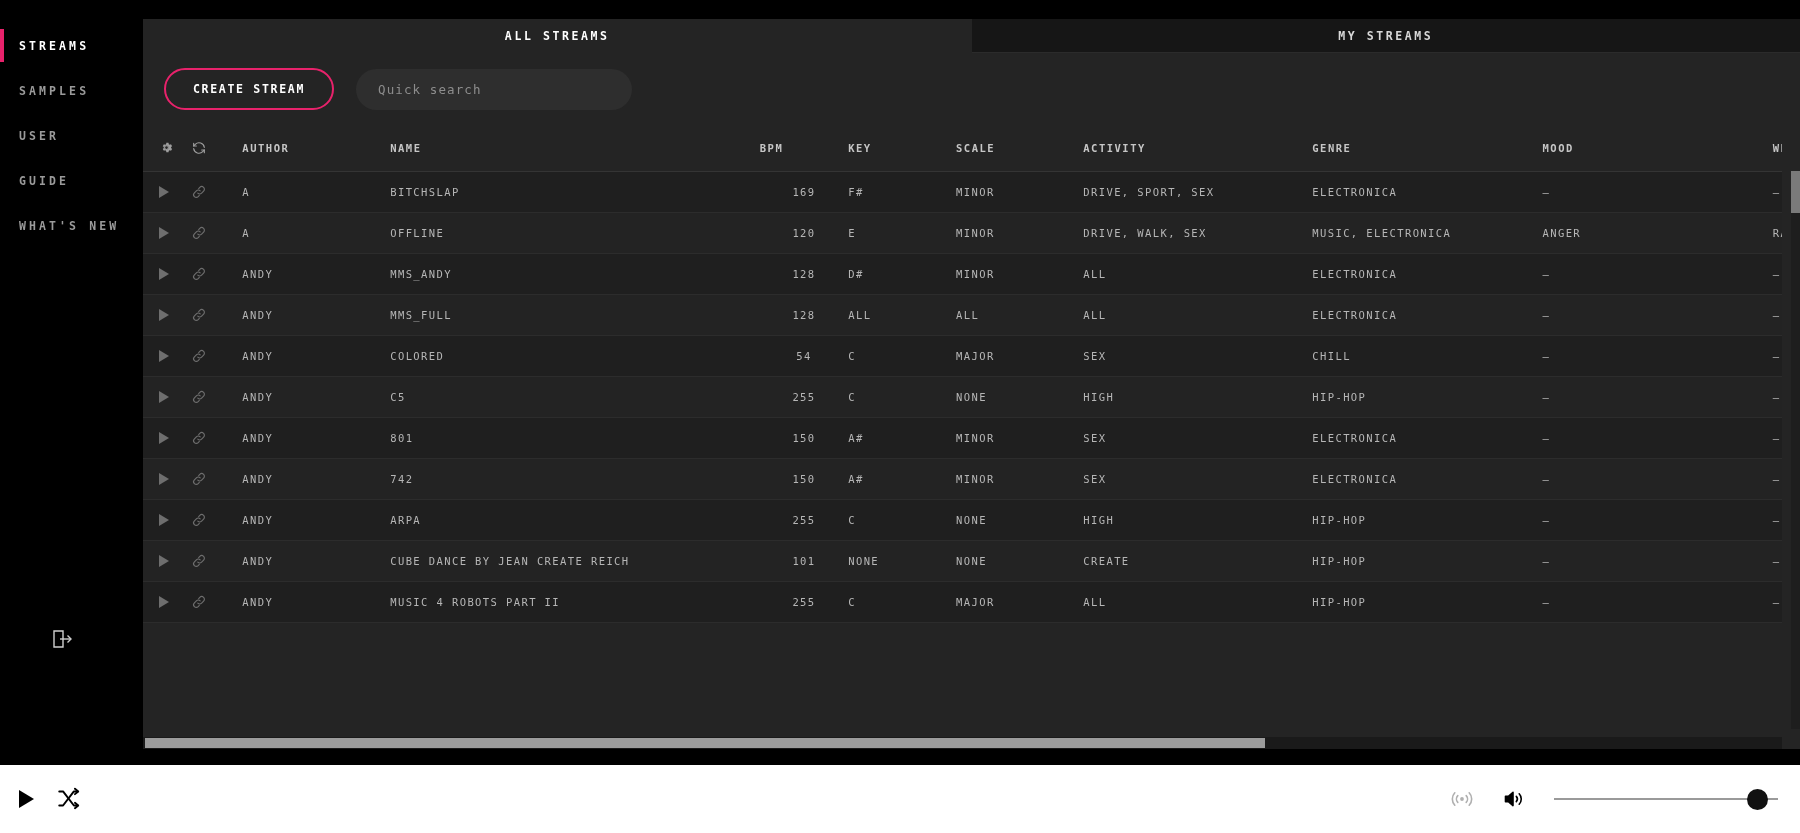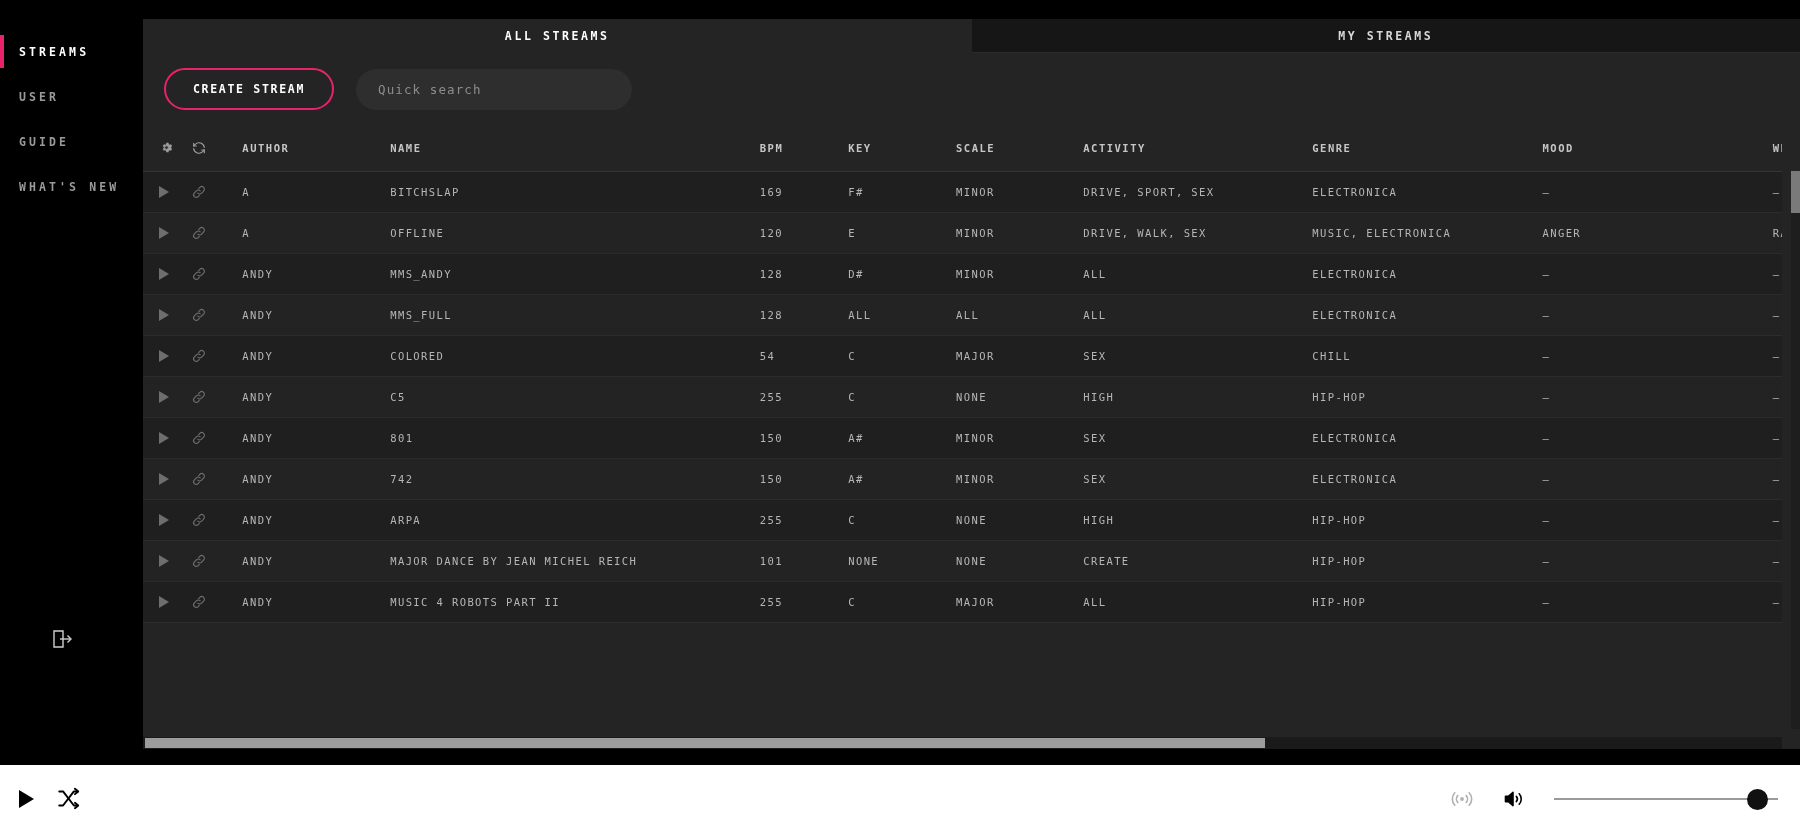--- a/index.html
+++ b/index.html
@@ -29,21 +29,21 @@
     cursor:pointer;
     white-space:nowrap;
   }
   .nav-item.active { color:#ffffff; }
   .nav-item.active::before {
     content:"";
     position:absolute; left:0; top:6px;
     width:4px; height:33px;
     background:#e8226b;
   }
-  #nav-list { padding-top:29px; }
+  #nav-list { padding-top:23px; }
   #logout-wrap {
     position:absolute; left:50px; bottom:117px;
     width:24px; height:24px;
     cursor:pointer;
   }
 
   
   #main {
     position:absolute; left:143px; top:19px;
     width:1657px; height:730px;
@@ -134,21 +134,21 @@
   }
   table.streams tbody tr { border-bottom:1px solid #2c2c2c; }
   table.streams tbody tr:nth-child(odd)  { background:#1f1f1f; }
   table.streams tbody tr:nth-child(even) { background:#232323; }
 
   
   .c-gear   { width:40px; padding-left:16px !important; }
   .c-sync   { width:42px; }
   .c-author { width:122px; }
   .c-name   { width:305px; }
-  .c-bpm    { width:73px; }
+  .c-bpm    { width:73px;text-align:center; }
   .c-key    { width:89px; }
   .c-scale  { width:105px; }
   .c-act    { width:189px; }
   .c-genre  { width:190px; }
   .c-mood   { width:190px; }
   .c-weath  { width:190px; }
 
   
   .play-tri {
     width:0; height:0;
@@ -223,20 +223,23 @@
 </style>
 </head>
 <body>
 
 <div id="app">
 
   <nav id="sidebar">
     <div id="nav-list">
         <div class="nav-item active">
           <span>STREAMS</span>
+        </div>
+        <div class="nav-item">
+          <span>SAMPLES</span>
         </div>
         <div class="nav-item">
           <span>USER</span>
         </div>
         <div class="nav-item">
           <span>GUIDE</span>
         </div>
         <div class="nav-item">
           <span>WHAT'S NEW</span>
         </div>
@@ -482,21 +485,21 @@
                 <td class="c-gear">
                   <div class="play-tri"></div>
                 </td>
                 <td class="c-sync">
                   <svg class="ic" width="16" height="16" viewBox="0 0 24 24" fill="none" stroke="#6e6e6e" stroke-width="1.7" stroke-linecap="round">
                     <path d="M10.2 13.8a4 4 0 0 0 5.7 0l3-3a4 4 0 1 0-5.7-5.7l-1.7 1.7"></path>
                     <path d="M13.8 10.2a4 4 0 0 0-5.7 0l-3 3a4 4 0 1 0 5.7 5.7l1.7-1.7"></path>
                   </svg>
                 </td>
                 <td class="c-author">ANDY</td>
-                <td class="c-name">MAJOR DANCE BY JEAN MICHEL REICH</td>
+                <td class="c-name">CUBE DANCE BY JEAN CREATE REICH</td>
                 <td class="c-bpm">101</td>
                 <td class="c-key">NONE</td>
                 <td class="c-scale">NONE</td>
                 <td class="c-act">CREATE</td>
                 <td class="c-genre">HIP-HOP</td>
                 <td class="c-mood">—</td>
                 <td class="c-weath">—</td>
               </tr>
               <tr>
                 <td class="c-gear">

